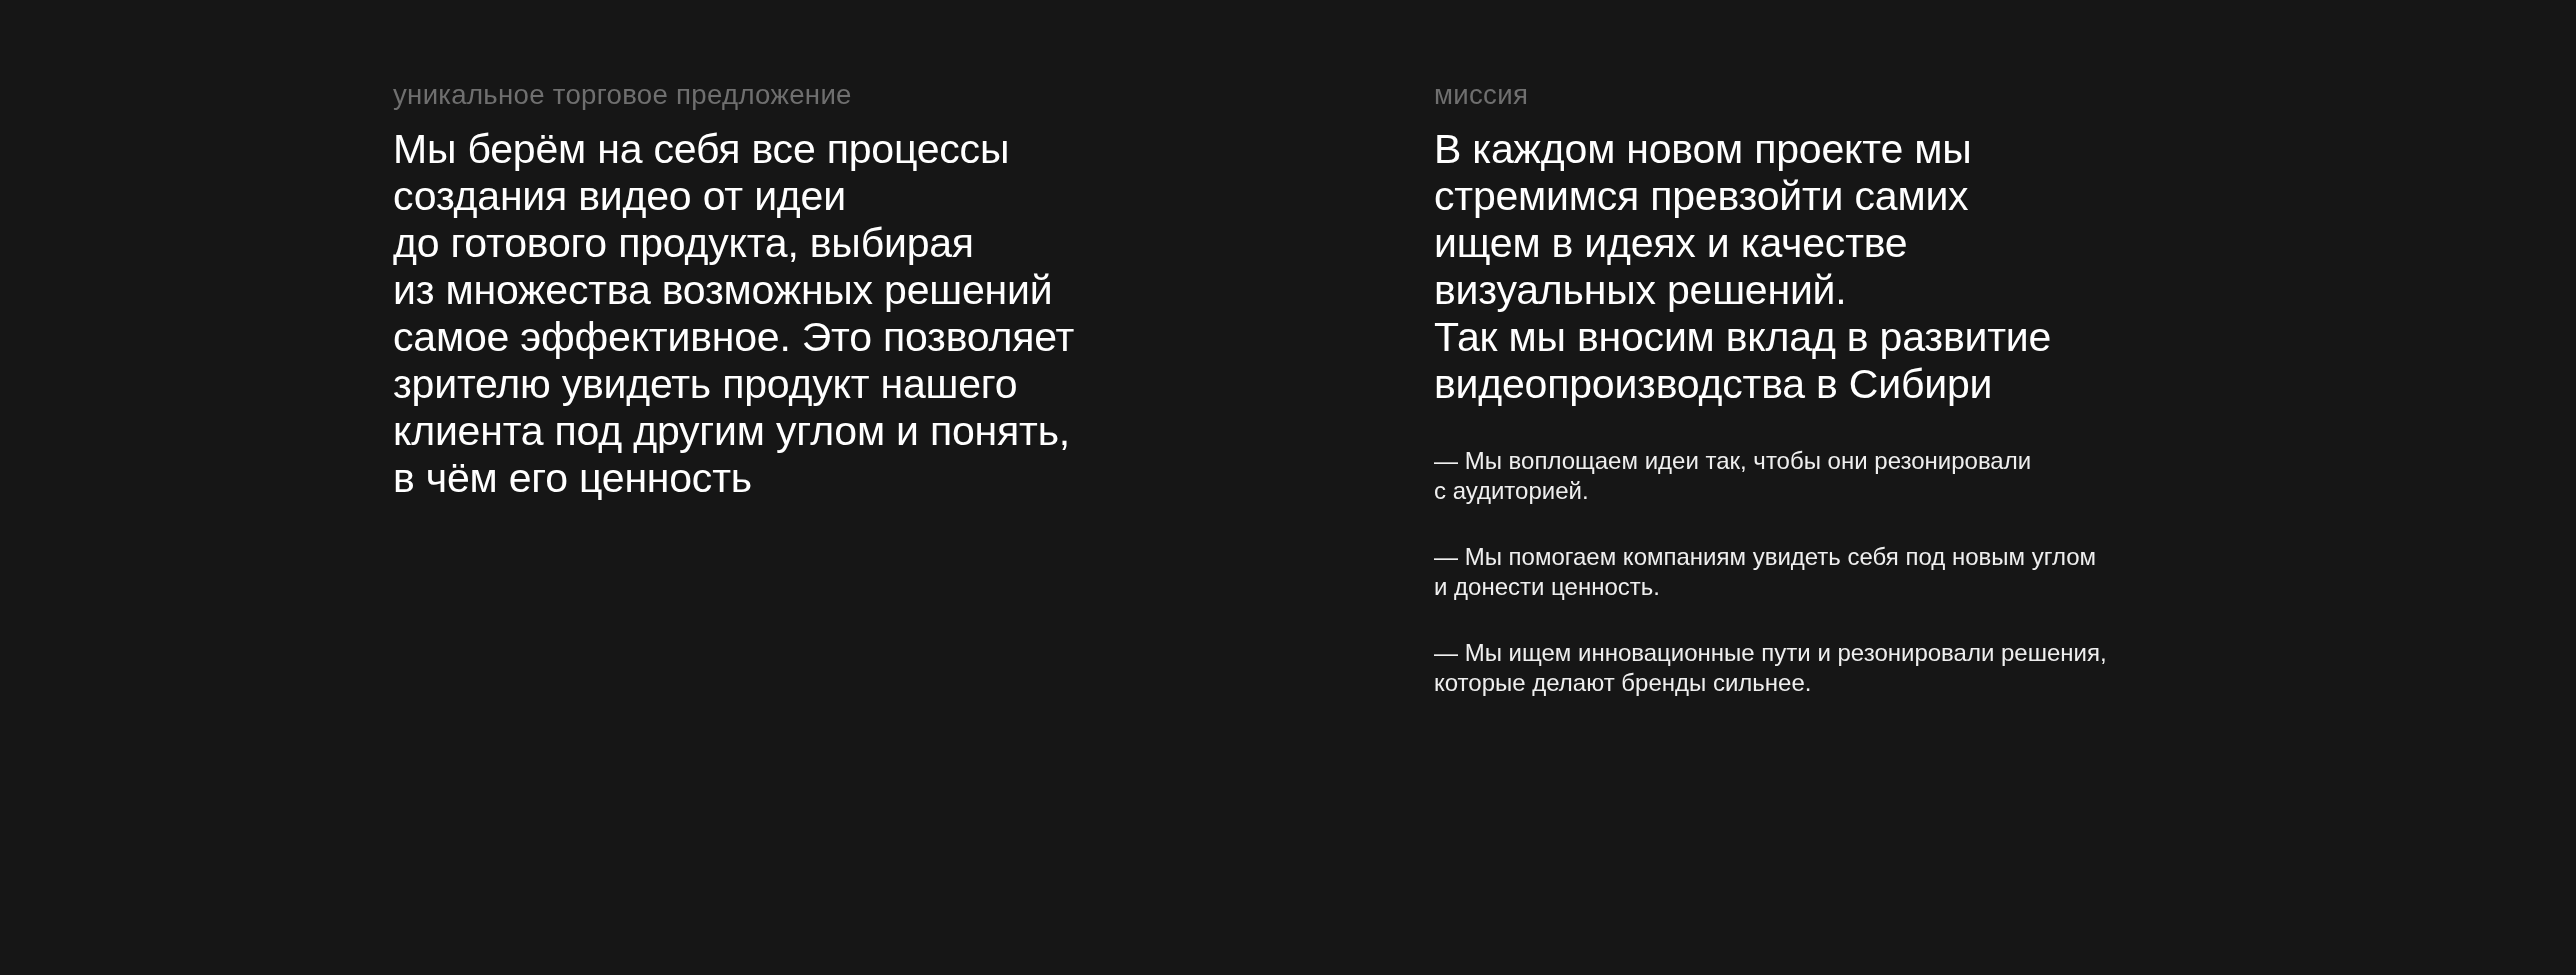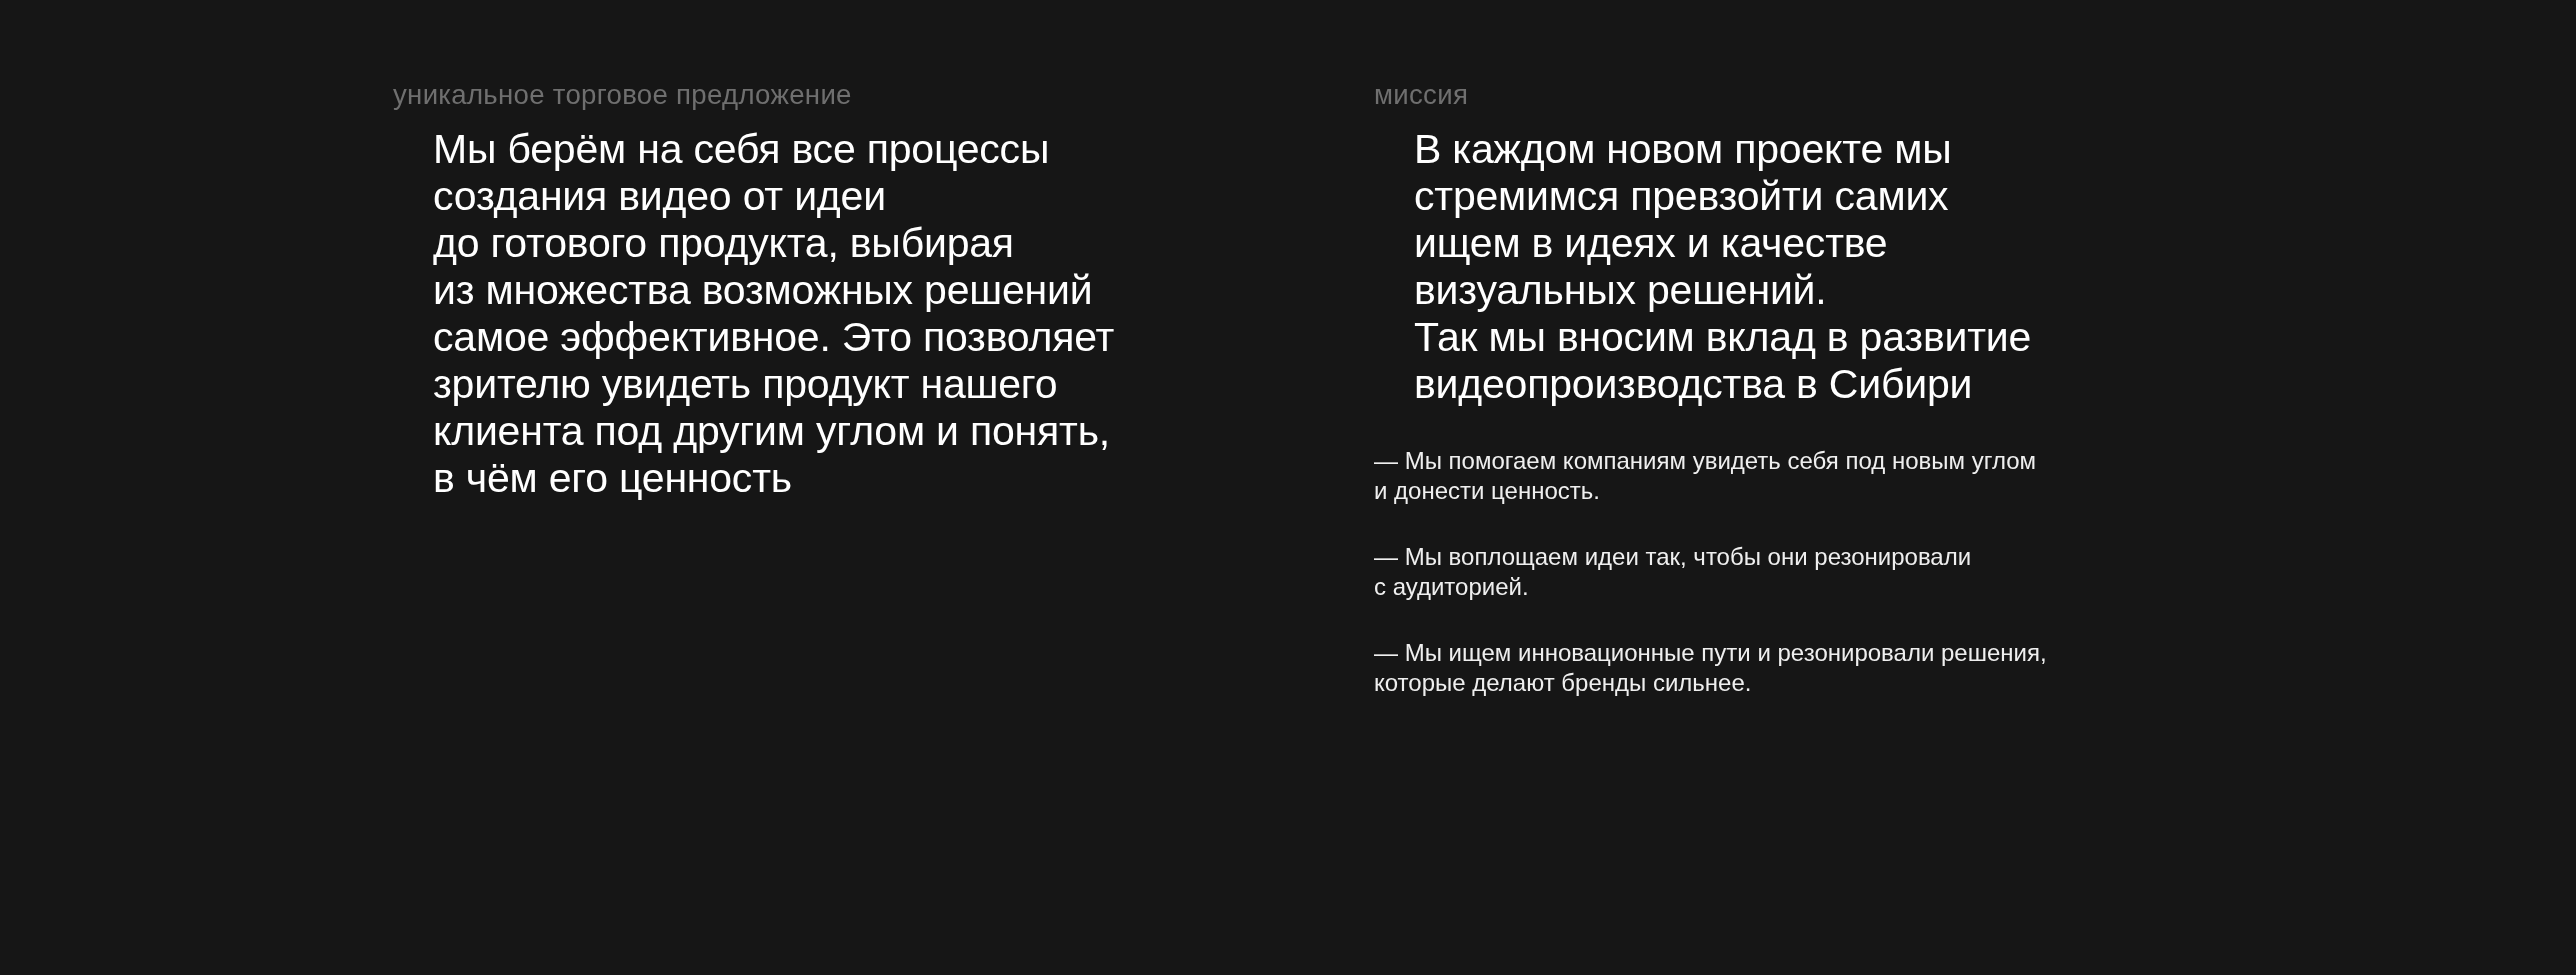--- a/index.html
+++ b/index.html
@@ -21,39 +21,38 @@
   }
   .col {
     position: absolute;
     top: 78px;
   }
   .col-usp {
     left: 393px;
     width: 1000px;
   }
   .col-mission {
-    left: 1374px;
+    left: 1434px;
     width: 1000px;
   }
   .eyebrow {
     font-size: 27.6px;
     line-height: 33px;
     letter-spacing: 0.3px;
     color: #6F6F6F;
     font-weight: 400;
   }
   .heading {
     margin-top: 15.4px;
     font-size: 41px;
     line-height: 47px;
     letter-spacing: -0.2px;
     color: #FFFFFF;
     font-weight: 400;
     white-space: pre-line;
-    margin-left: 40px;
   }
   .points {
     margin-top: 38px;
   }
   .point {
     font-size: 24px;
     line-height: 30px;
     color: #EFEFEF;
     font-weight: 400;
     white-space: pre-line;
@@ -79,23 +78,23 @@
 
   <div class="col col-mission">
     <div class="eyebrow">миссия</div>
     <div class="heading">В каждом новом проекте мы
 стремимся превзойти самих
 ищем в идеях и качестве
 визуальных решений.
 Так мы вносим вклад в развитие
 видеопроизводства в Сибири</div>
     <div class="points">
+      <p class="point">— Мы воплощаем идеи так, чтобы они резонировали
+с аудиторией.</p>
       <p class="point">— Мы помогаем компаниям увидеть себя под новым углом
 и донести ценность.</p>
-      <p class="point">— Мы воплощаем идеи так, чтобы они резонировали
-с аудиторией.</p>
       <p class="point">— Мы ищем инновационные пути и резонировали решения,
 которые делают бренды сильнее.</p>
     </div>
   </div>
 
 </div>
 
 
 </body></html>

